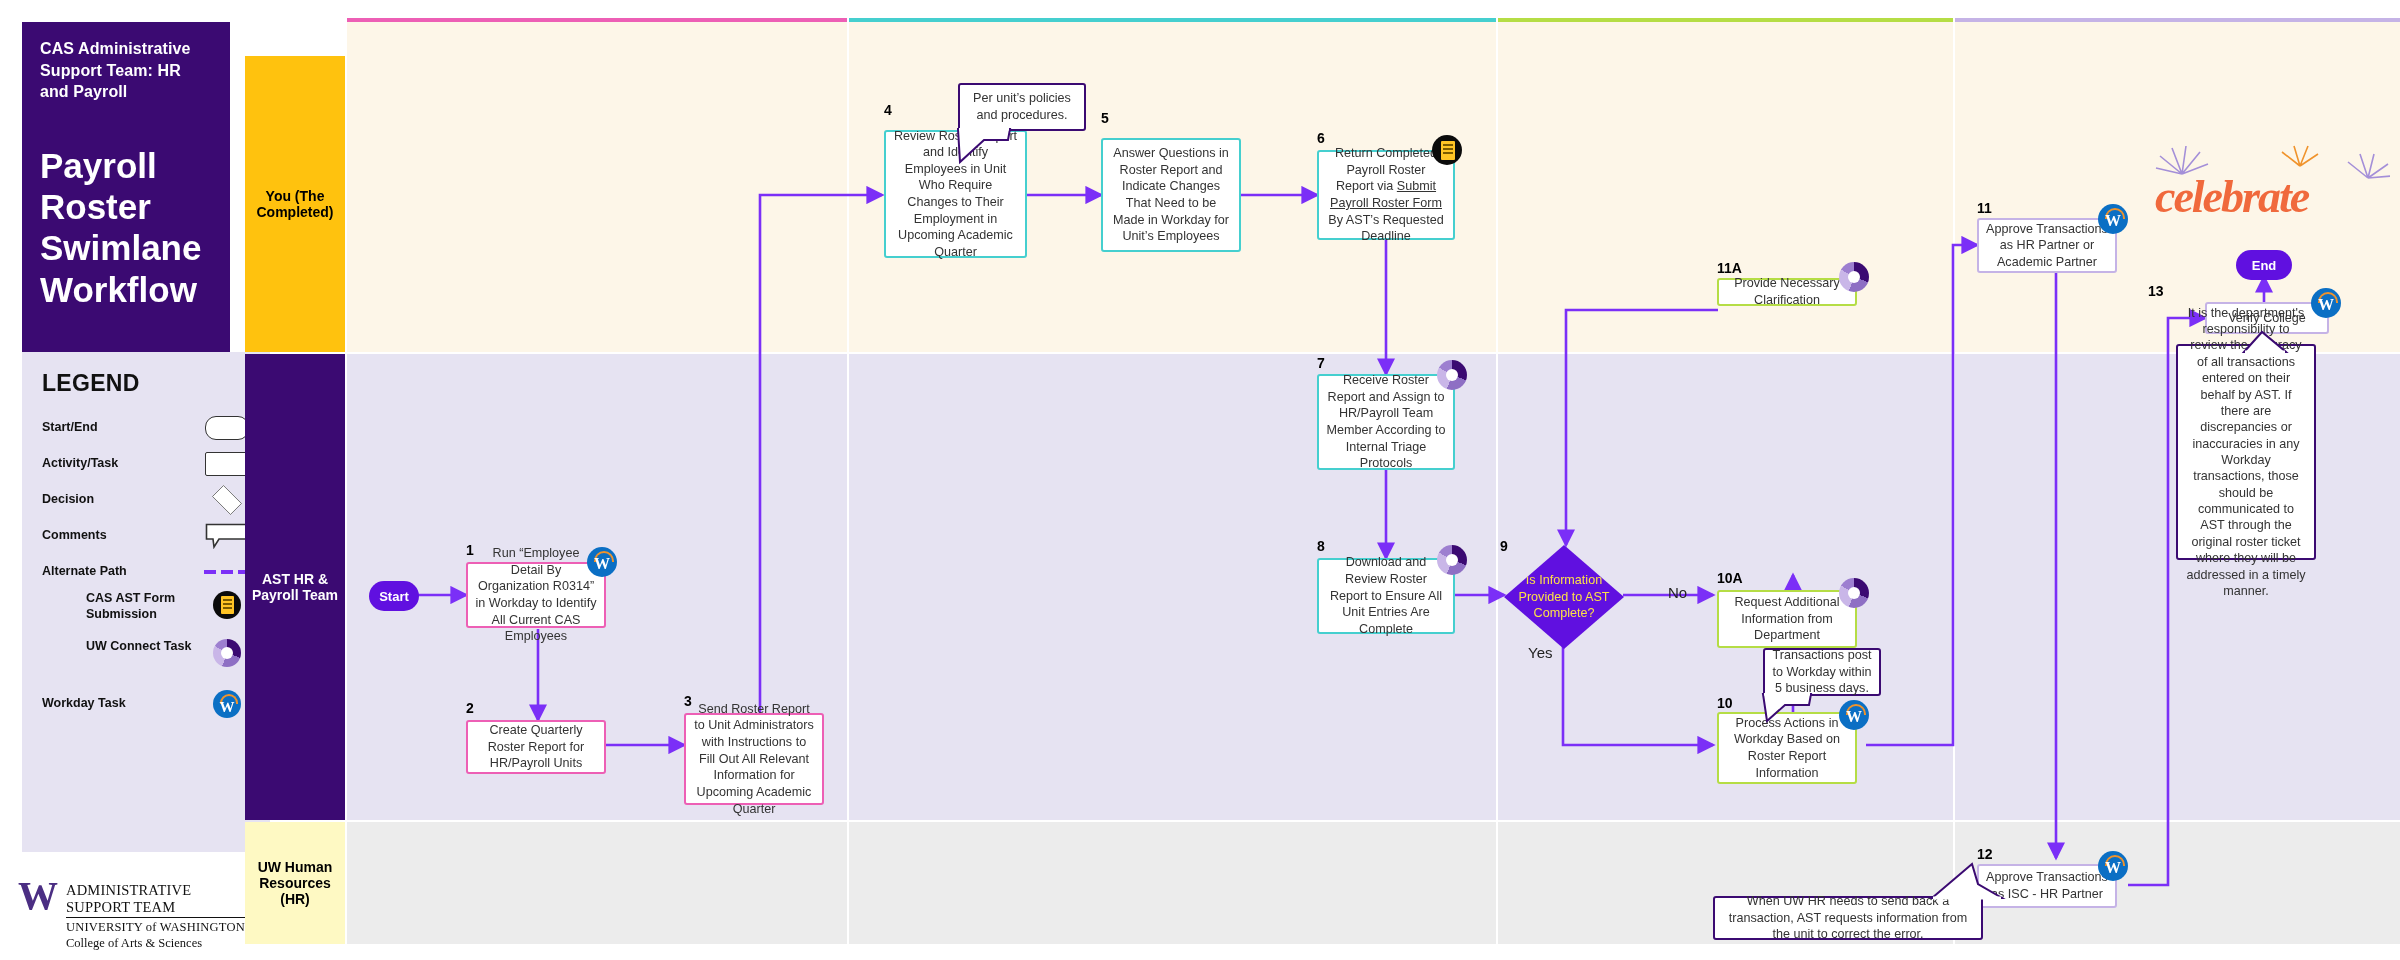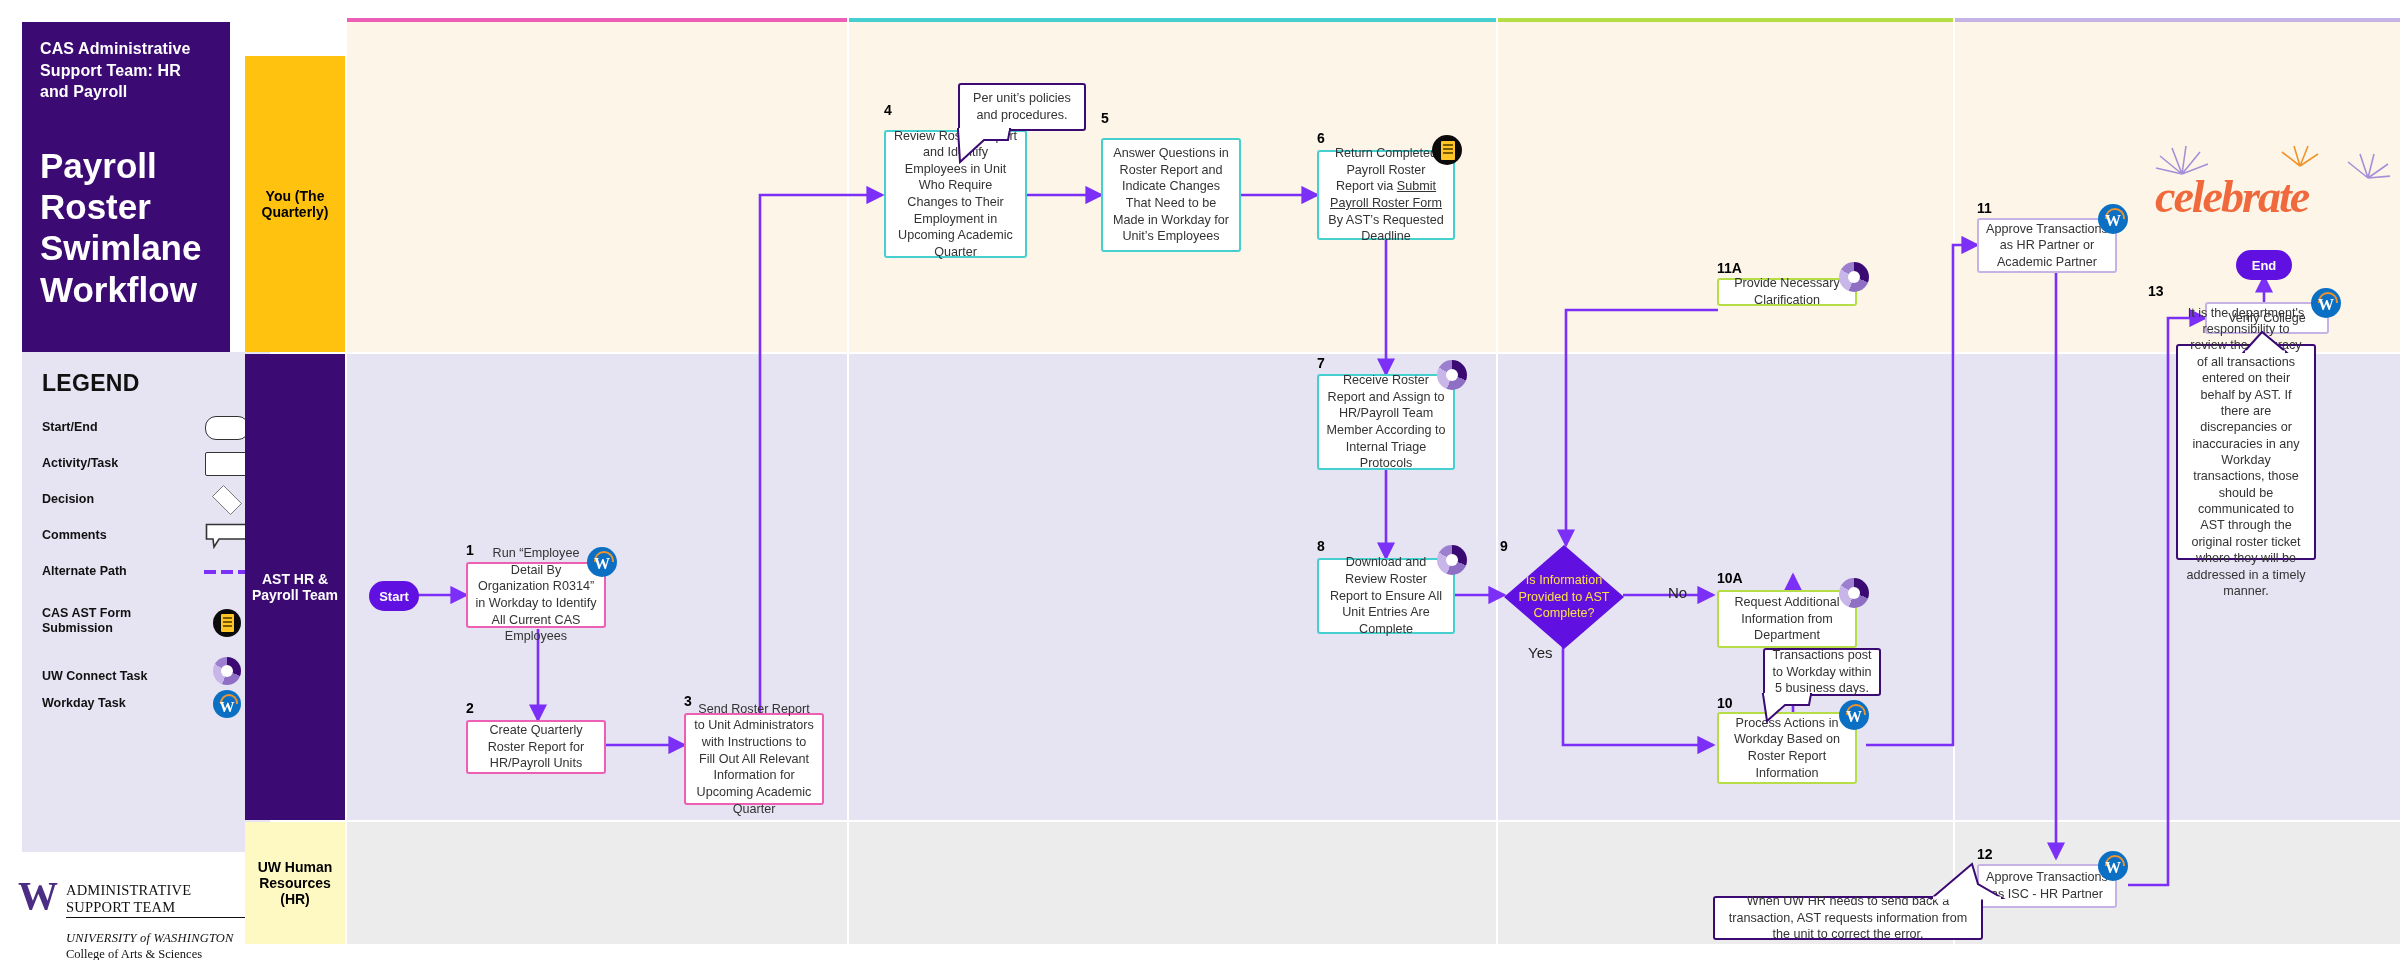--- a/index.html
+++ b/index.html
@@ -11,21 +11,21 @@
   .title-card{position:absolute;left:22px;top:22px;width:208px;height:330px;background:#3b0a72;
       color:#fff;padding:16px 18px;box-sizing:border-box;}
   .title-small{font-size:16px;font-weight:bold;line-height:1.35;letter-spacing:.1px;}
   .title-big{font-size:35px;font-weight:bold;line-height:1.18;margin-top:42px;}
   .title-date{font-size:15px;font-weight:bold;margin-top:48px;}
 
   .legend-card{position:absolute;left:22px;top:352px;width:248px;height:500px;background:#e6e3f2;
       box-sizing:border-box;padding:18px 20px;}
   .legend-title{font-size:23px;font-weight:bold;color:#111;letter-spacing:.3px;margin-bottom:14px;}
   .legend-row{display:flex;align-items:center;height:34px;margin-bottom:2px;}
-  .legend-row.tall{height:46px;align-items:flex-end;}
+  .legend-row.tall{height:46px;align-items:flex-start;margin-left:44px;}
   .legend-label{font-size:12.5px;font-weight:bold;color:#111;flex:1;line-height:1.25;padding-right:6px;}
   .legend-art{width:46px;display:flex;justify-content:center;align-items:center;}
 
   .sh-startend{width:42px;height:22px;border:1.6px solid #333;border-radius:11px;background:#fff;}
   .sh-task{width:42px;height:22px;border:1.6px solid #333;background:#fff;border-radius:2px;}
   .sh-decision{width:40px;height:24px;background:#fff;border:1.6px solid #333;
       transform:rotate(45deg) scale(.62);}
   .dec-wrap{width:46px;height:28px;position:relative;display:flex;justify-content:center;align-items:center;}
   .sh-dashed{display:flex;gap:5px;}
   .sh-dashed i{display:block;width:12px;height:4px;background:#7b2ff7;}
@@ -44,21 +44,21 @@
       font-family:"Liberation Serif",serif;line-height:1;}
   .ico-wd span{position:relative;top:-3px;}
   .ico-wd::before{content:"";position:absolute;left:7px;top:4px;width:14px;height:8px;
       border:2.6px solid #f0932b;border-bottom:none;border-radius:9px 9px 0 0;}
 
   .uw-logo{position:absolute;left:18px;top:880px;width:230px;height:56px;display:flex;gap:8px;align-items:flex-start;}
   .uw-w{font-family:"Liberation Serif",serif;font-weight:bold;font-size:40px;color:#4b2e83;line-height:.82;}
   .uw-text{padding-top:2px;}
   .uw-l1{font-family:"Liberation Serif",serif;font-size:14.5px;color:#111;letter-spacing:.2px;
       border-bottom:1.4px solid #111;padding-bottom:1px;display:inline-block;}
-  .uw-l2{font-family:"Liberation Serif",serif;font-size:12.5px;color:#111;margin-top:13px;letter-spacing:.2px;font-style:italic;}
+  .uw-l2{font-family:"Liberation Serif",serif;font-size:12.5px;color:#111;margin-top:2px;letter-spacing:.2px;}
   .uw-l3{font-family:"Liberation Serif",serif;font-size:12.5px;color:#111;margin-top:1px;}
 
   
   .phase{position:absolute;top:18px;height:28px;color:#000;font-size:15px;font-weight:bold;
       display:flex;align-items:center;justify-content:flex-end;padding-right:10px;box-sizing:border-box;}
 
   .lane-label{position:absolute;left:245px;width:100px;box-sizing:border-box;display:flex;
       align-items:center;justify-content:center;text-align:center;font-size:14px;font-weight:bold;padding:6px;}
   .lane-body{position:absolute;left:347px;}
 
@@ -194,21 +194,21 @@
 
   <div class="lane-body" style="top:22px;width:2053px;height:330px;background:#fdf6e8;"></div>
   <div class="lane-body" style="top:354px;width:2053px;height:466px;background:#e6e3f2;"></div>
   <div class="lane-body" style="top:822px;width:2053px;height:122px;background:#ececec;"></div>
 
   <div style="position:absolute;left:847px;top:22px;width:2px;height:922px;background:#fff;"></div>
   <div style="position:absolute;left:1496px;top:22px;width:2px;height:922px;background:#fff;"></div>
   <div style="position:absolute;left:1953px;top:22px;width:2px;height:922px;background:#fff;"></div>
 
   <div class="lane-label" style="top:56px;height:296px;background:#ffc20e;color:#000;">
-      <span>You (The Quarterly)</span>
+      <span>You (The Completed)</span>
     </div>
   <div class="lane-label" style="top:354px;height:466px;background:#3b0a72;color:#fff;">
       <span>AST HR &amp; Payroll Team</span>
     </div>
   <div class="lane-label" style="top:822px;height:122px;background:#fef9c3;color:#000;">
       <span>UW Human Resources (HR)</span>
     </div>
 
   <svg class="wires">
     <defs>

